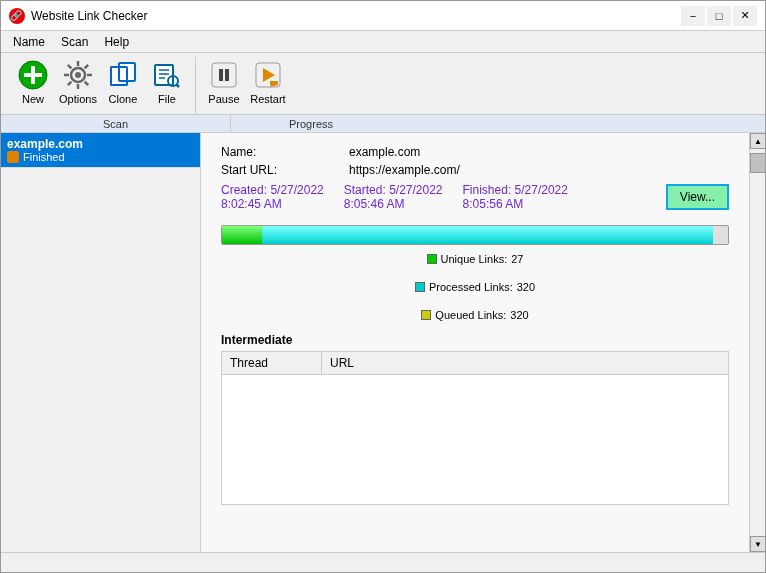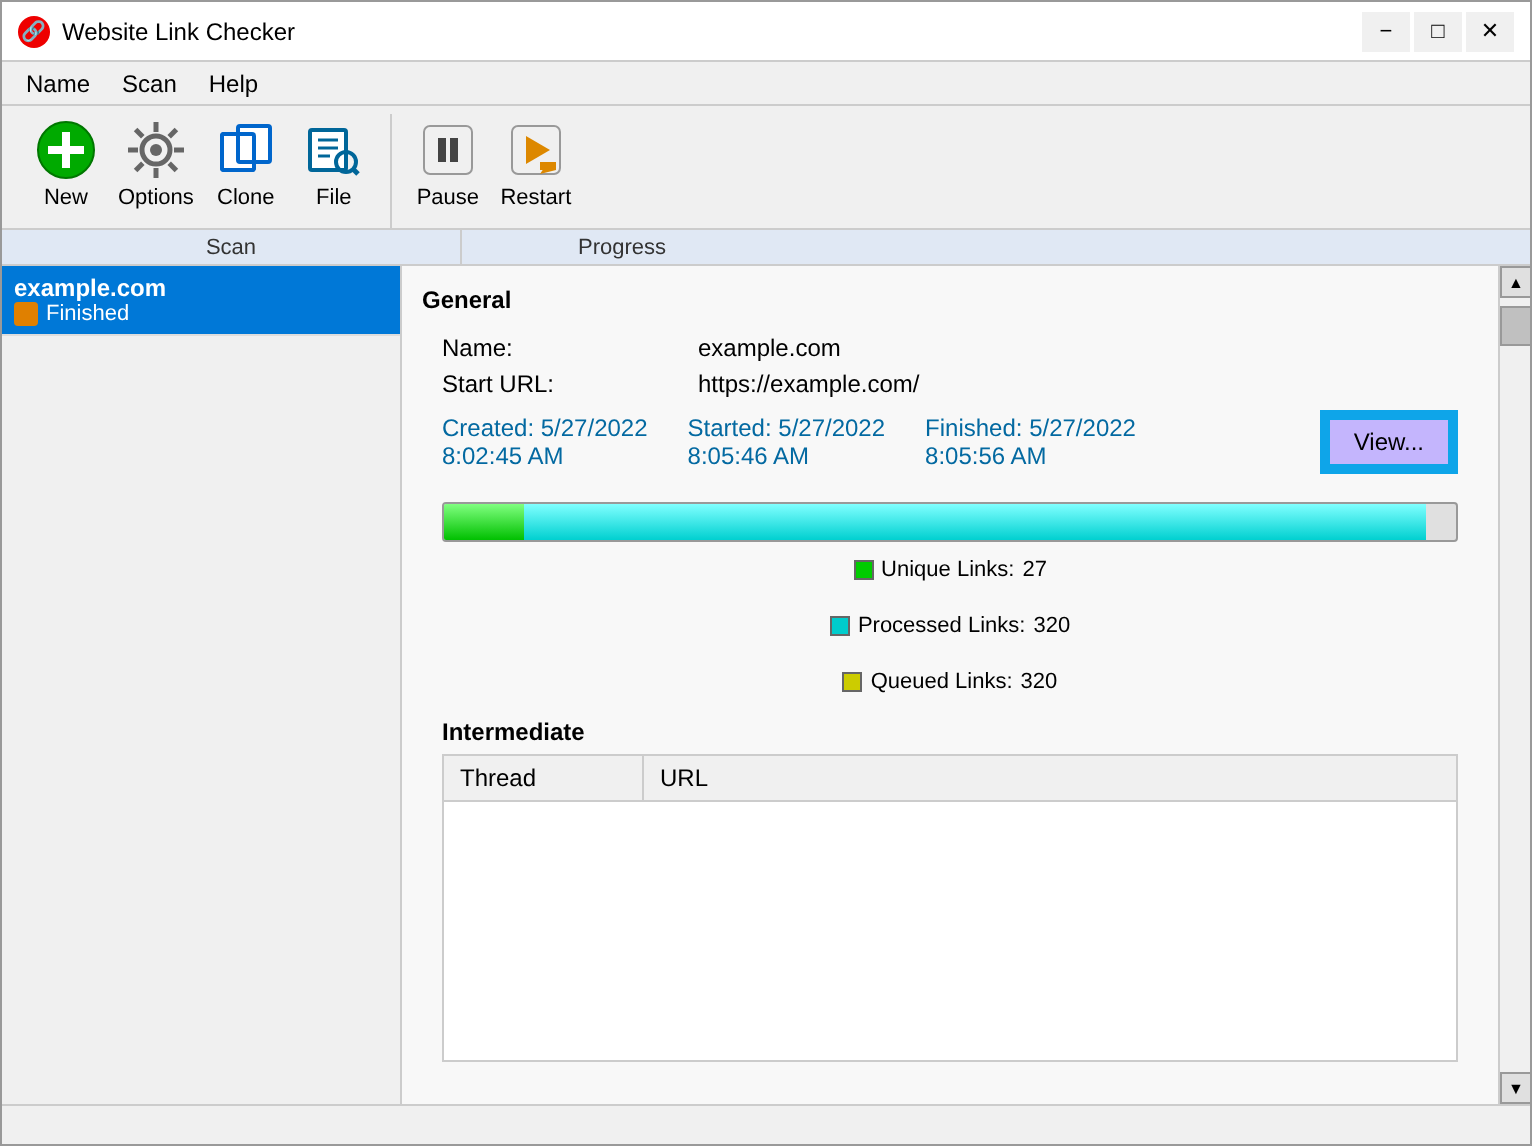--- a/index.html
+++ b/index.html
@@ -186,24 +186,24 @@
       overflow-y: auto;
       background: #f8f8f8;
       position: relative;
     }
     .section-title {
       font-size: 12px;
       font-weight: bold;
       margin-bottom: 8px;
       color: #000;
     }
-    .date-block { font-size: 12px; color: #0369a1; }
+    .date-block { font-size: 12px; color: #6d28d9; }
     .view-btn {
-      background: #c4b5fd;
-      border: 5px solid #0ea5e9;
+      background: #86efac;
+      border: 2px solid #0ea5e9;
       padding: 4px 12px;
       cursor: pointer;
       font-size: 12px;
       margin-left: auto;
       align-self: center;
     }
     .dates-container {
       display: flex;
       align-items: center;
       padding: 4px 10px;
@@ -418,21 +418,20 @@
       <div class="sidebar-item selected">
         <span class="sidebar-item-name">example.com</span>
         <div class="sidebar-item-status">
           <span class="status-icon"></span>
           <span>Finished</span>
         </div>
       </div>
     </div>
 
     <div class="detail-panel">
-      <div class="section-title">General</div>
 
       <div style="display:flex; gap:8px; padding: 2px 10px;">
         <span style="min-width:120px;">Name:</span>
         <span>example.com</span>
       </div>
 
       <div style="display:flex; gap:8px; padding: 2px 10px;">
         <span style="min-width:120px;">Start URL:</span>
         <span>https://example.com/</span>
       </div>

